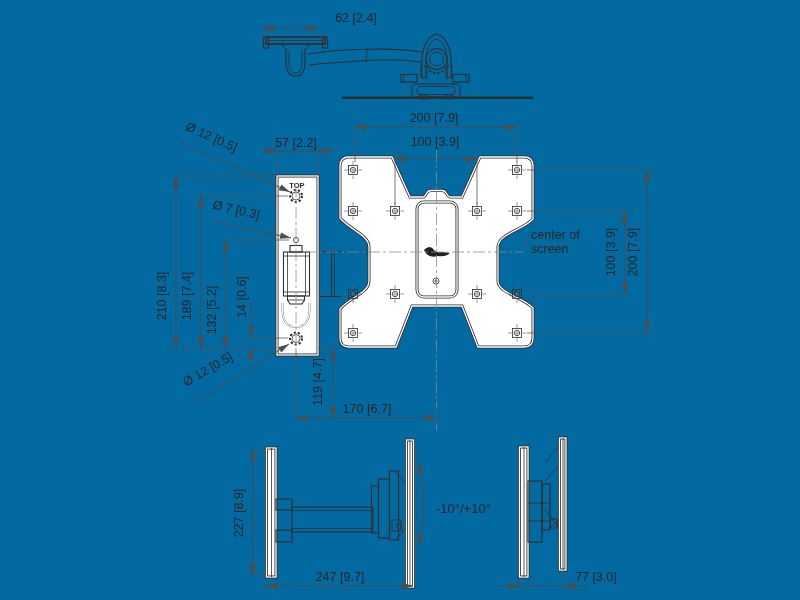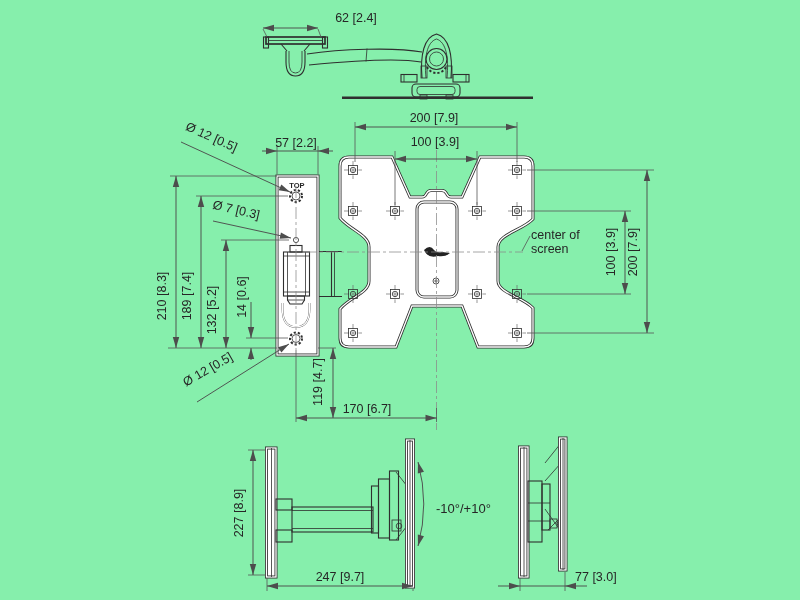--- a/index.html
+++ b/index.html
@@ -1,16 +1,16 @@
 <!DOCTYPE html>
 <html><head>
 <meta charset="utf-8">
 <style>
   html,body{margin:0;padding:0;background:#ffffff;}
-  #stage{width:800px;height:600px;background:#86efac;position:relative;overflow:hidden;}
+  #stage{width:800px;height:600px;background:#0369a1;position:relative;overflow:hidden;}
   svg{display:block;}
   .ln1{fill:none;stroke:#2f2f2f;stroke-width:1.1;}
   .ln0{fill:none;stroke:#2f2f2f;stroke-width:0.8;}
   .ln2{fill:none;stroke:#2f2f2f;stroke-width:1.7;}
   .ln3{fill:none;stroke:#2f2f2f;stroke-width:2.6;}
   .dbl{fill:#ffffff;stroke:#2f2f2f;stroke-width:3;}
   .dblc{fill:none;stroke:#ffffff;stroke-width:1.3;}
   .thin{fill:none;stroke:#555555;stroke-width:0.8;}
   .dim{fill:none;stroke:#4d4d4d;stroke-width:0.95;}
   .cl{fill:none;stroke:#8a8a8a;stroke-width:0.75;stroke-dasharray:12 3 3 3;}

